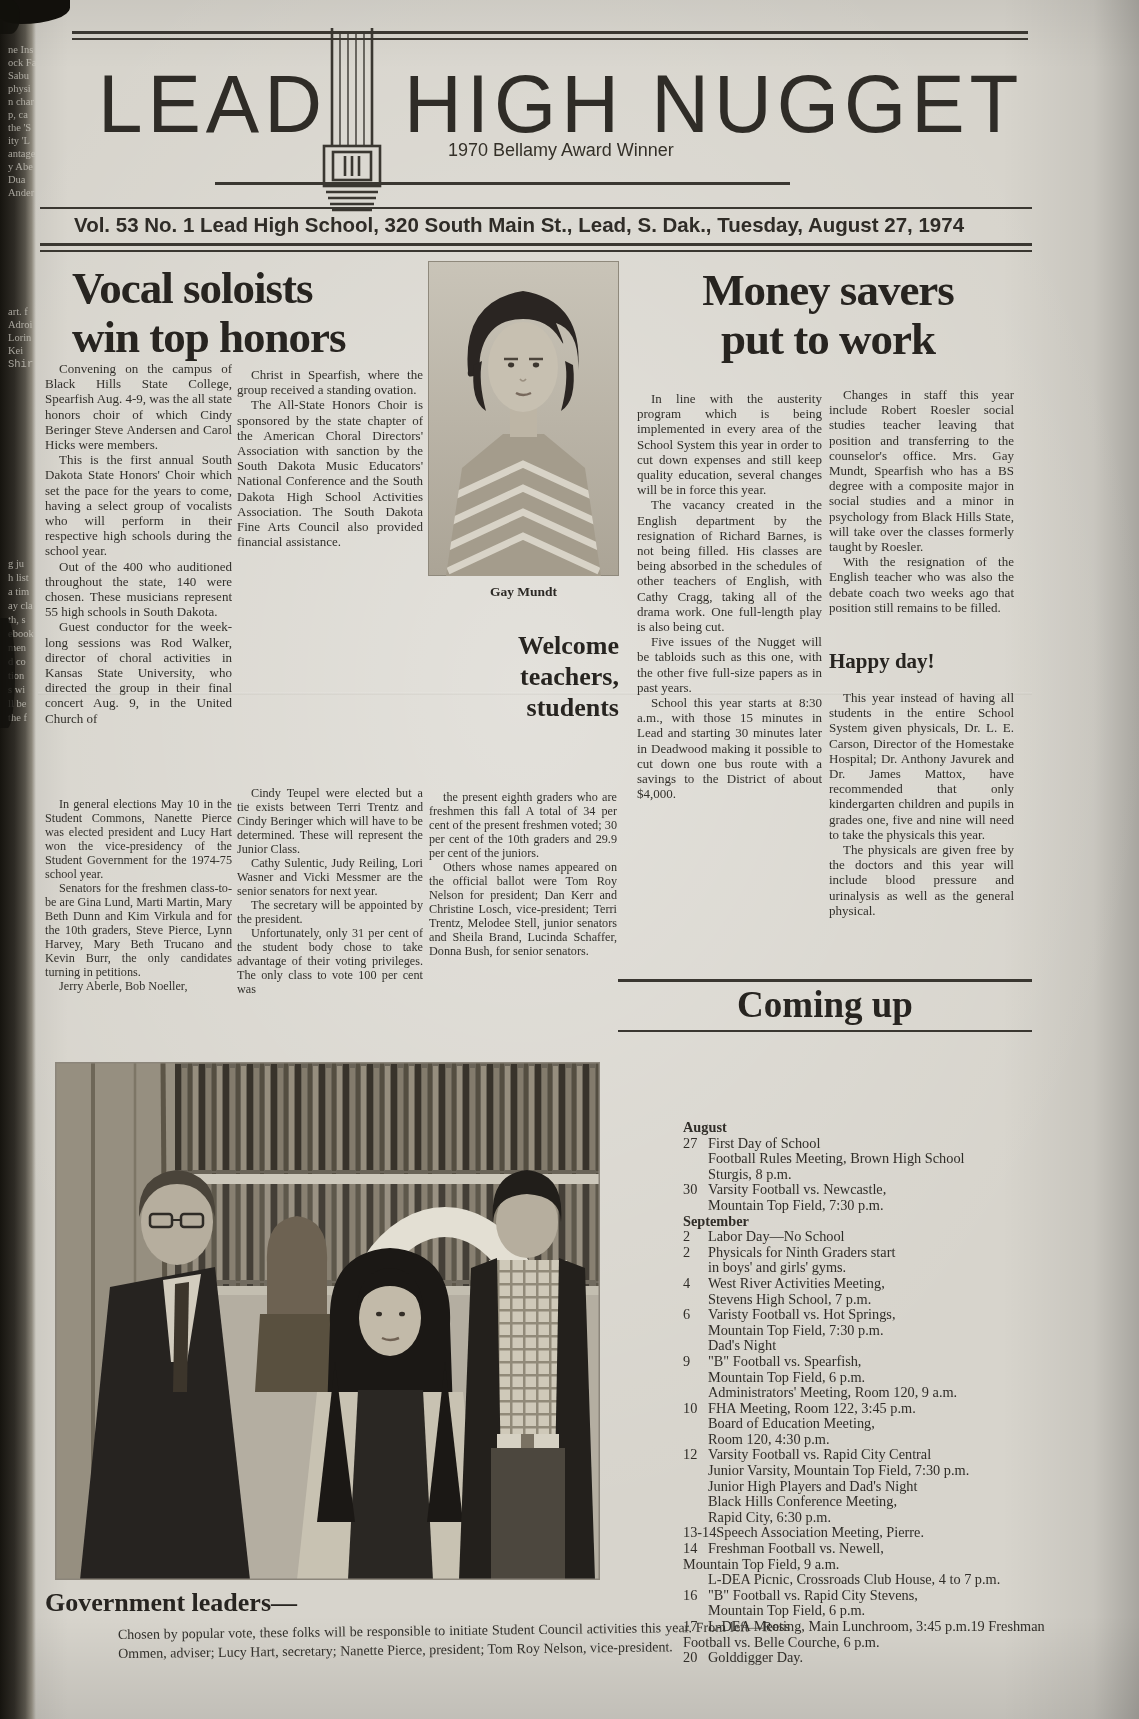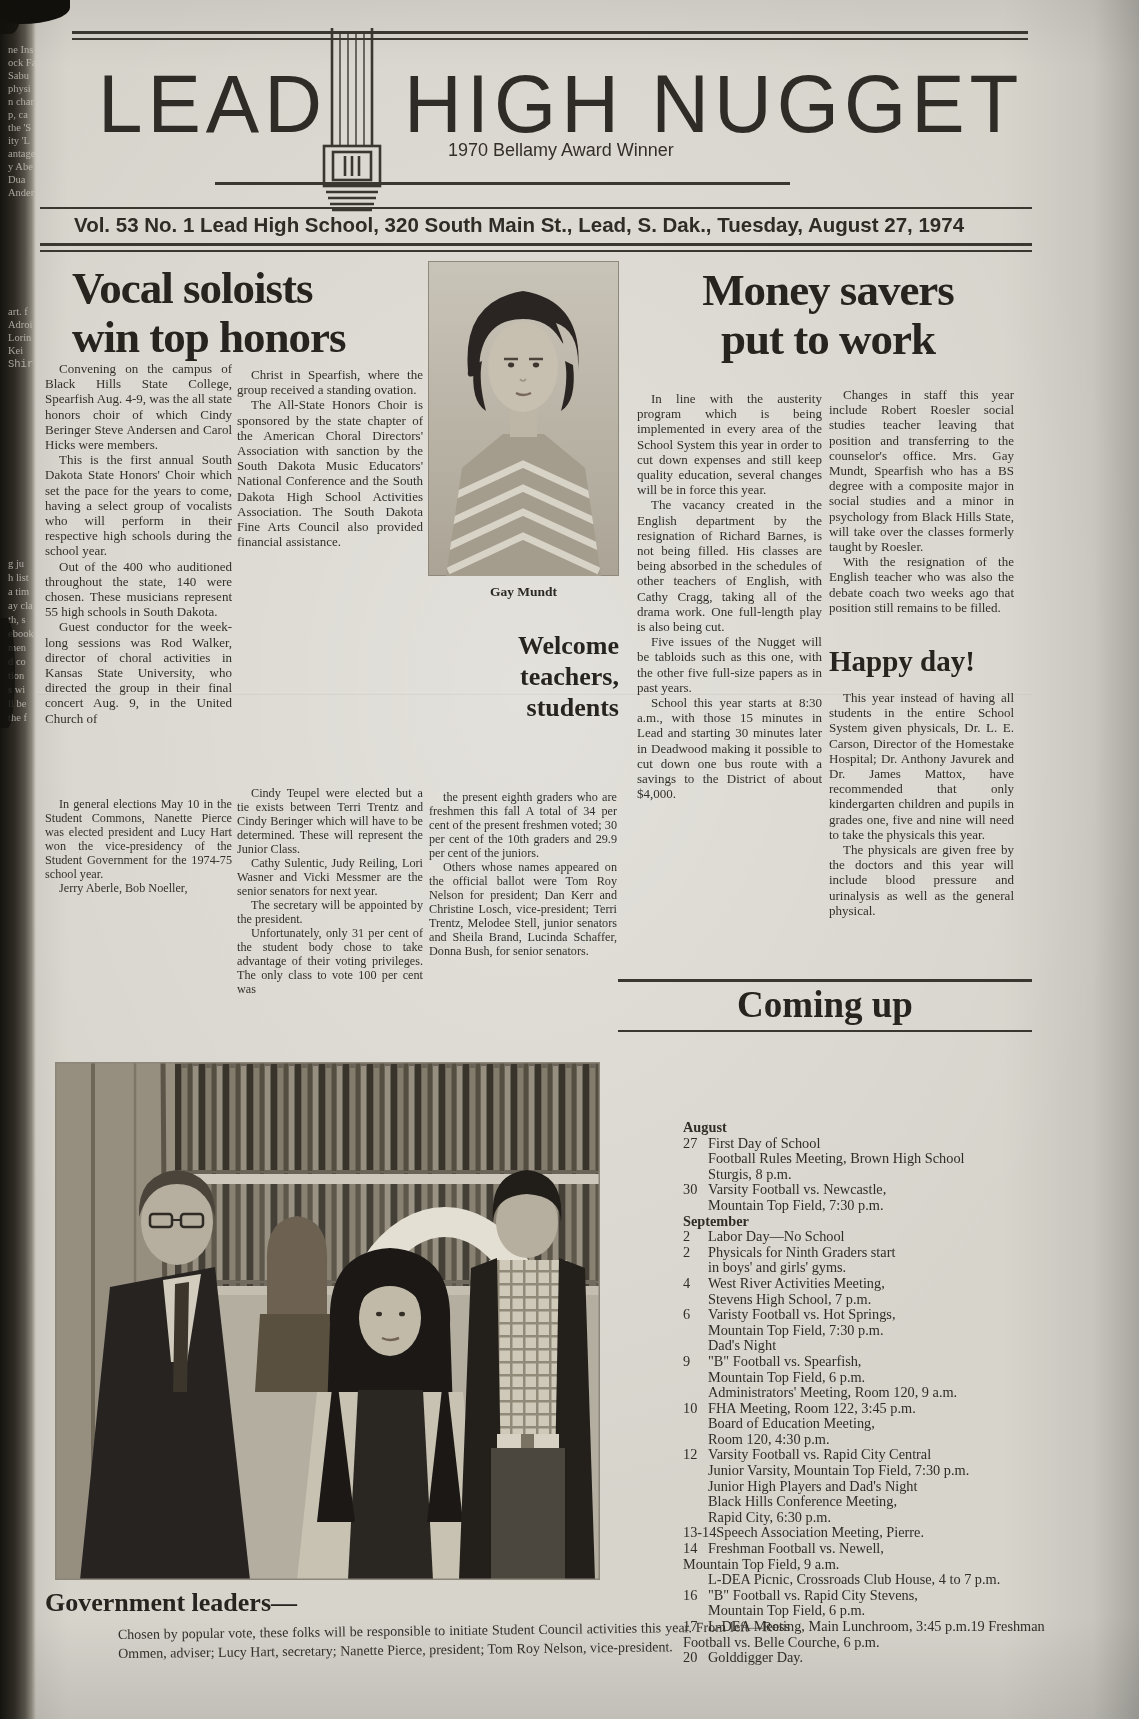--- a/index.html
+++ b/index.html
@@ -26,21 +26,21 @@
   .mast-title{font-family:"Liberation Sans","DejaVu Sans",sans-serif;font-weight:400;
     font-size:80px;letter-spacing:5px;color:#2f2c27;white-space:nowrap;transform:scaleY(1.02);}
   .award{font-family:"Liberation Sans","DejaVu Sans",sans-serif;font-size:18px;color:#343028;}
   .dateline{font-family:"Liberation Sans","DejaVu Sans",sans-serif;font-weight:700;
     font-size:20.5px;letter-spacing:0px;color:#2f2c27;white-space:nowrap;}
   
   .headline{font-weight:700;color:#272420;}
   .hl-xl{font-size:45px;line-height:49px;letter-spacing:-1px;}
   .hl-l{font-size:40px;line-height:44px;letter-spacing:-1px;}
   .hl-m{font-size:37px;line-height:40px;}
-  .hl-s{font-size:29px;line-height:32px;}
+  .hl-s{font-size:21px;line-height:32px;}
   
   .bodycol{font-size:13px;line-height:15.2px;text-align:justify;overflow:hidden;color:#32302b;}
   .students-col{font-size:12.2px;line-height:14px;}
   .para{margin:0;text-indent:14px;}
   
   .welcome{font-weight:700;font-size:26px;line-height:31px;text-align:right;color:#272420;}
   .photo-cap{font-weight:700;font-size:13.5px;text-align:center;color:#2c2925;}
   
   .events{font-size:14.3px;line-height:15.6px;color:#302d28;}
   .ev-month{font-weight:700;}
@@ -204,20 +204,21 @@
     </div>
 
   <div class="abs headline hl-s" style="left:829px;top:645px;">Happy day!</div>
   <div class="abs bodycol" style="left:829px;top:690px;width:185px;height:280px;">
       <p class="para">This year instead of having all students in the entire School System given physicals, Dr. L. E. Carson, Director of the Homestake Hospital; Dr. Anthony Javurek and Dr. James Mattox, have recommended that only kindergarten children and pupils in grades one, five and nine will need to take the physicals this year.</p>
       <p class="para">The physicals are given free by the doctors and this year will include blood pressure and urinalysis as well as the general physical.</p>
     </div>
 
   <div class="abs bodycol students-col" style="left:45px;top:797px;width:187px;height:250px;">
       <p class="para">In general elections May 10 in the Student Commons, Nanette Pierce was elected president and Lucy Hart won the vice-presidency of the Student Government for the 1974-75 school year.</p>
+      <p class="para">Senators for the freshmen class-to-be are Gina Lund, Marti Martin, Mary Beth Dunn and Kim Virkula and for the 10th graders, Steve Pierce, Lynn Harvey, Mary Beth Trucano and Kevin Burr, the only candidates turning in petitions.</p>
       <p class="para">Jerry Aberle, Bob Noeller,</p>
     </div>
   <div class="abs bodycol students-col" style="left:237px;top:786px;width:186px;height:262px;">
       <p class="para">Cindy Teupel were elected but a tie exists between Terri Trentz and Cindy Beringer which will have to be determined. These will represent the Junior Class.</p>
       <p class="para">Cathy Sulentic, Judy Reiling, Lori Wasner and Vicki Messmer are the senior senators for next year.</p>
       <p class="para">The secretary will be appointed by the president.</p>
       <p class="para">Unfortunately, only 31 per cent of the student body chose to take advantage of their voting privileges. The only class to vote 100 per cent was</p>
     </div>
   <div class="abs bodycol students-col" style="left:429px;top:790px;width:188px;height:268px;">
       <p class="para">the present eighth graders who are freshmen this fall A total of 34 per cent of the present freshmen voted; 30 per cent of the 10th graders and 29.9 per cent of the juniors.</p>

